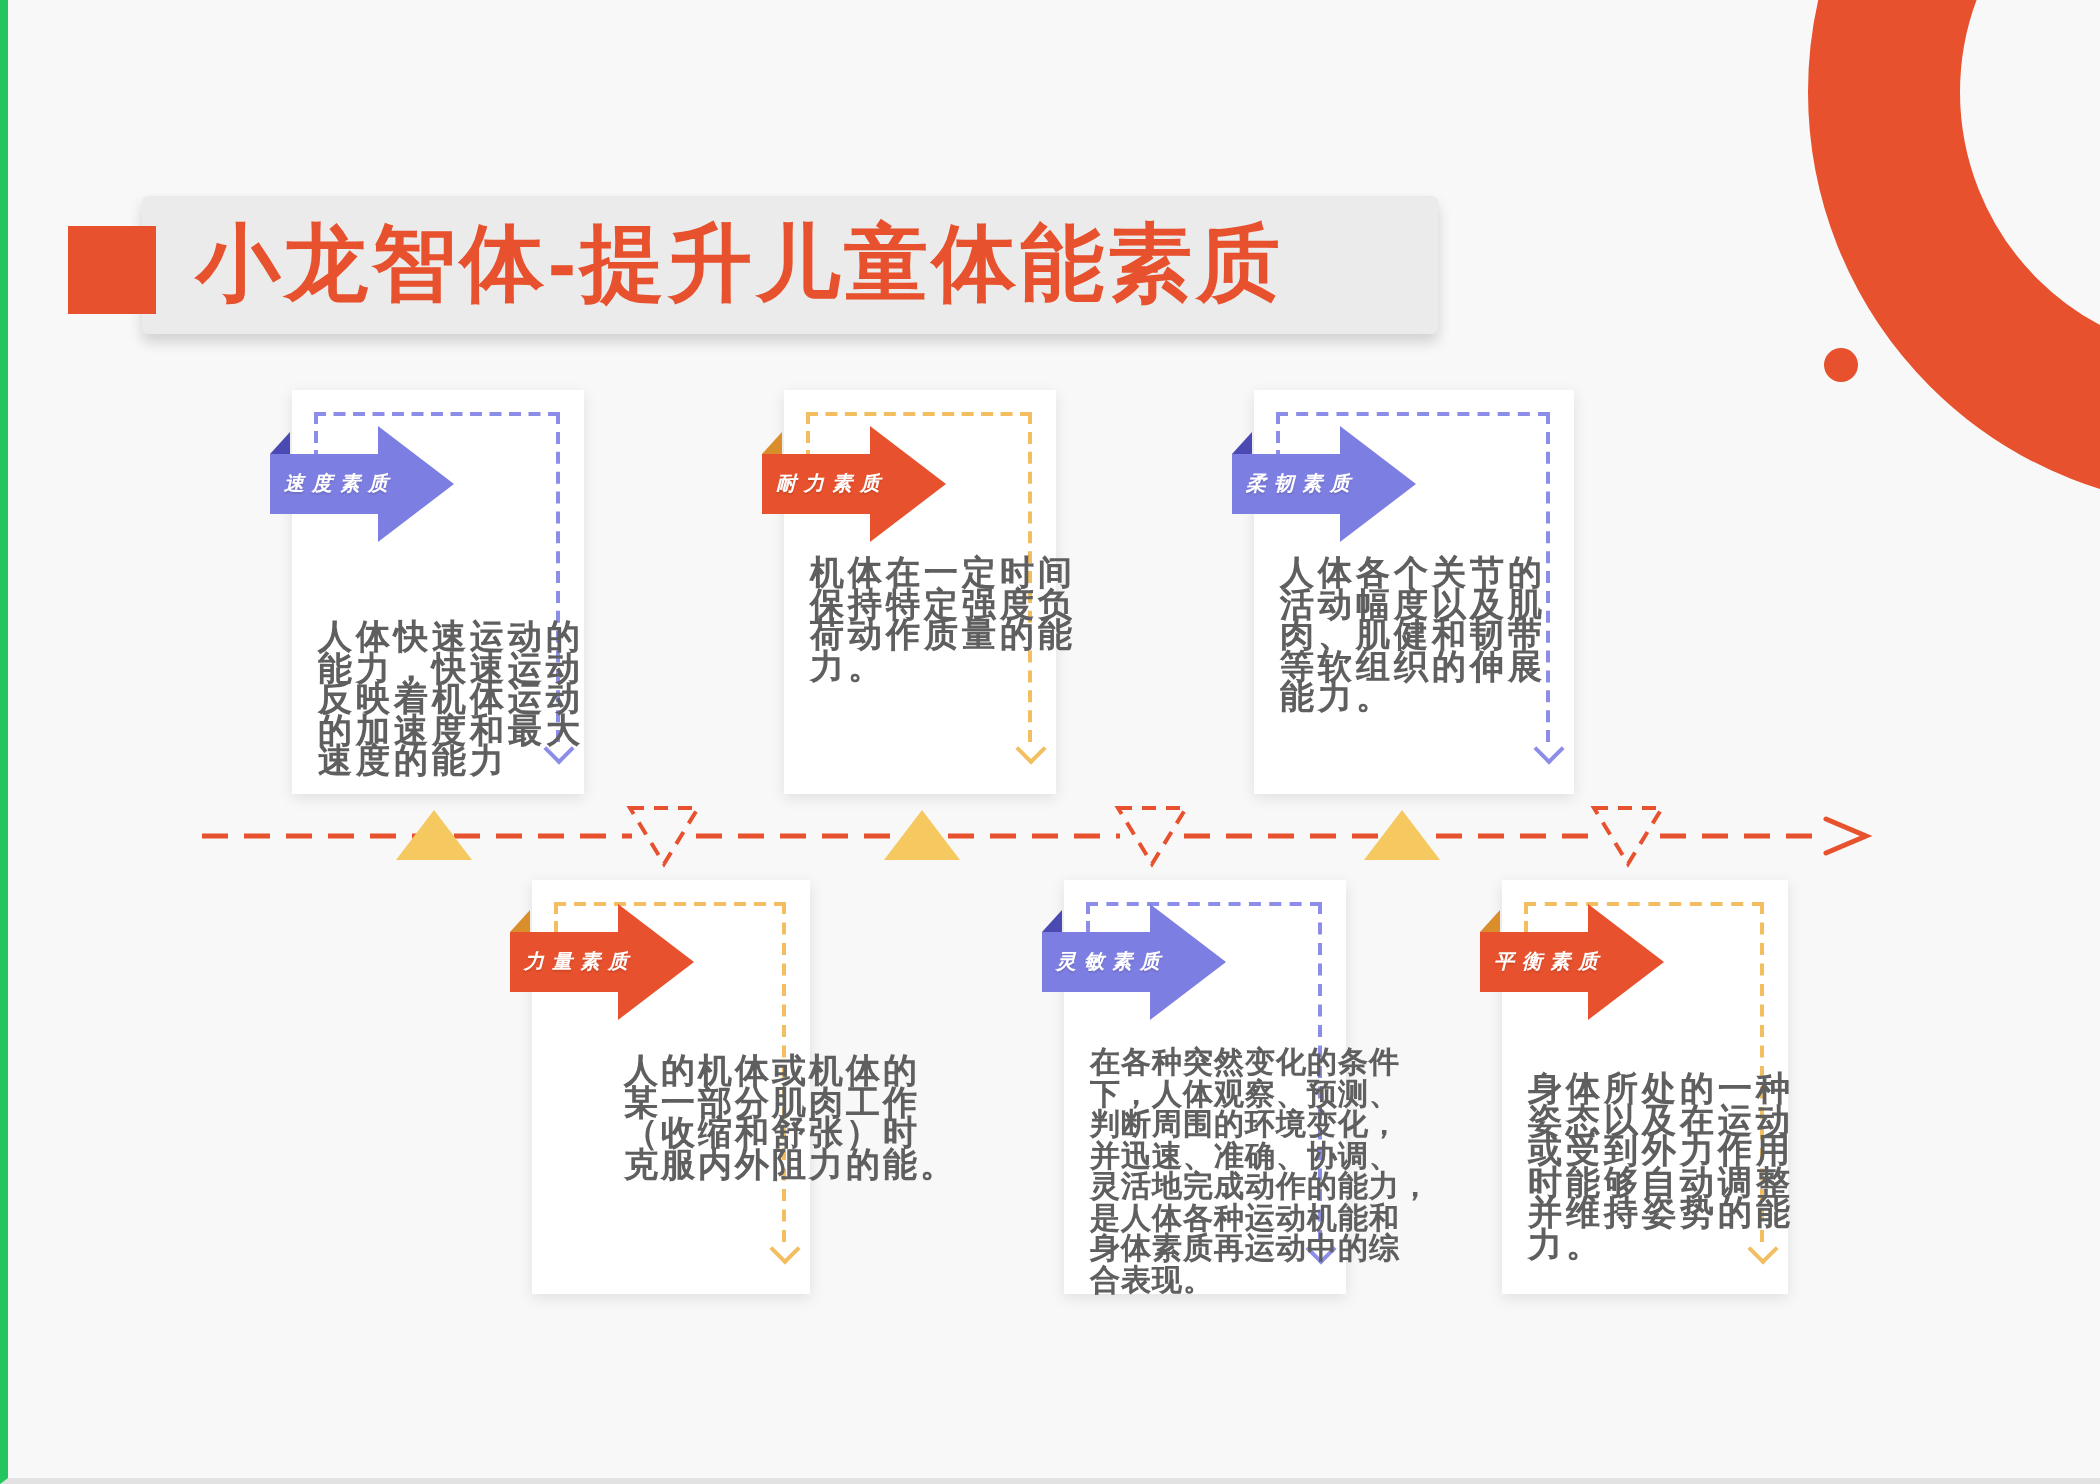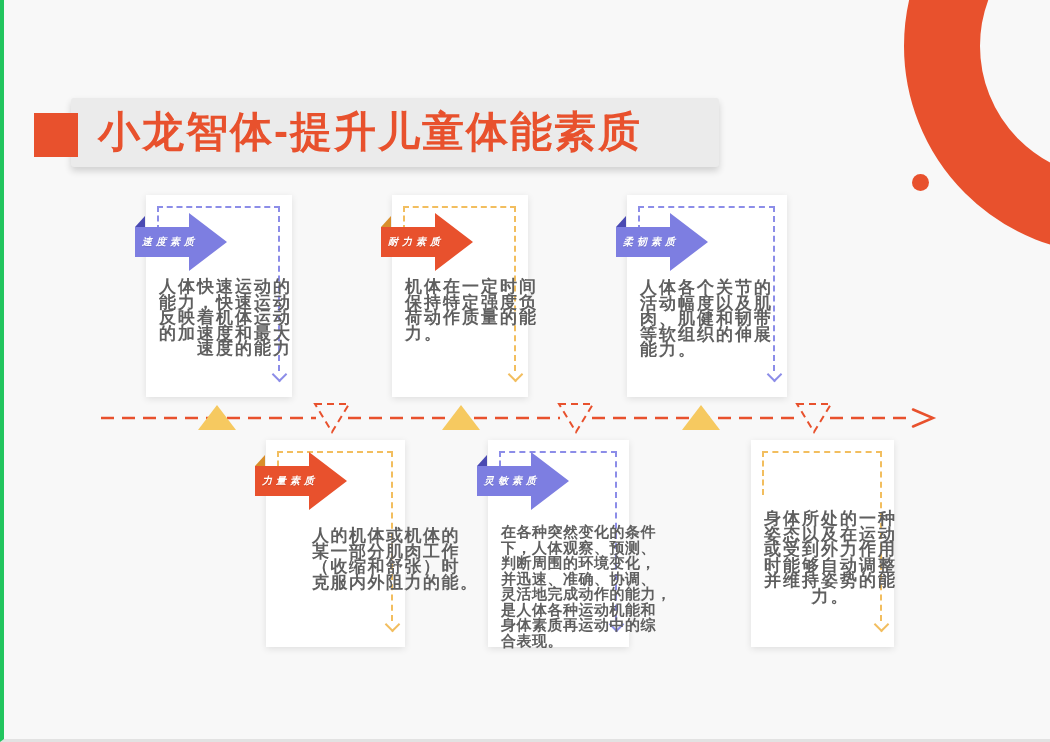--- a/index.html
+++ b/index.html
@@ -77,21 +77,21 @@
   
   .card {
     position: absolute;
     background: #ffffff;
     box-shadow: 0 2px 7px rgba(0,0,0,0.10);
   }
   .card.c1 { left: 142px; top: 195px; width: 146px; height: 202px; }
   .card.c2 { left: 388px; top: 195px; width: 136px; height: 202px; }
   .card.c3 { left: 608px; top: 195px; width: 160px; height: 202px; margin-left: 15px; }
   .card.c4 { left: 262px; top: 440px; width: 139px; height: 207px; }
-  .card.c5 { left: 484px; top: 440px; width: 141px; height: 207px; }
+  .card.c5 { left: 528px; top: 440px; width: 141px; height: 207px; }
   .card.c6 { left: 747px; top: 440px; width: 143px; height: 207px; }
 
   .dashed-frame {
     position: absolute;
     left: 11px; right: 12px; top: 11px; bottom: 26px;
     border-top: 2px dashed;
     border-right: 2px dashed;
   }
   .dashed-stub {
     position: absolute;
@@ -140,26 +140,26 @@
   .card-desc {
     position: absolute;
     left: 13px;
     color: #5F5F5F;
     font-size: 17px;
     font-weight: bold;
     line-height: 15.5px;
     letter-spacing: 2px;
     white-space: pre;
   }
-  .c1 .card-desc { top: 84px; text-align: right; }
+  .c1 .card-desc { top: 116px; }
   .c2 .card-desc { top: 84px; }
   .c3 .card-desc { top: 86px; font-family: Liberation Mono, monospace; }
   .c4 .card-desc { top: 88px; letter-spacing: 1.5px; margin-left: 33px; }
   .c5 .card-desc { top: 84px; font-size: 15px; letter-spacing: 0.5px; }
-  .c6 .card-desc { top: 71px; text-align: center; }
+  .c6 .card-desc { top: 97px; }
 </style>
 </head>
 <body>
 
 <div class="slide">
 
   <div class="decor-ring"></div>
   <div class="decor-dot"></div>
 
   <div class="title-bar">
@@ -277,20 +277,27 @@
 灵活地完成动作的能力，
 是人体各种运动机能和
 身体素质再运动中的综
 合表现。</div>
   </div>
 
   <div class="card c6 theme-orange row-bottom">
     <div class="dashed-stub"></div>
     <div class="dashed-frame"></div>
     <div class="chevron"></div>
+    <div class="ribbon">
+      <svg width="92" height="58" viewBox="0 0 92 58">
+        <polygon class="ribbon-fold" points="0,14 10,3 10,14"></polygon>
+        <polygon class="ribbon-body" points="0,14 54,14 54,0 92,29 54,58 54,44 0,44"></polygon>
+      </svg>
+      <div class="ribbon-label">平衡素质</div>
+    </div>
     <div class="card-desc">身体所处的一种
 姿态以及在运动
 或受到外力作用
 时能够自动调整
 并维持姿势的能
 力。</div>
   </div>
 
 </div>
 

